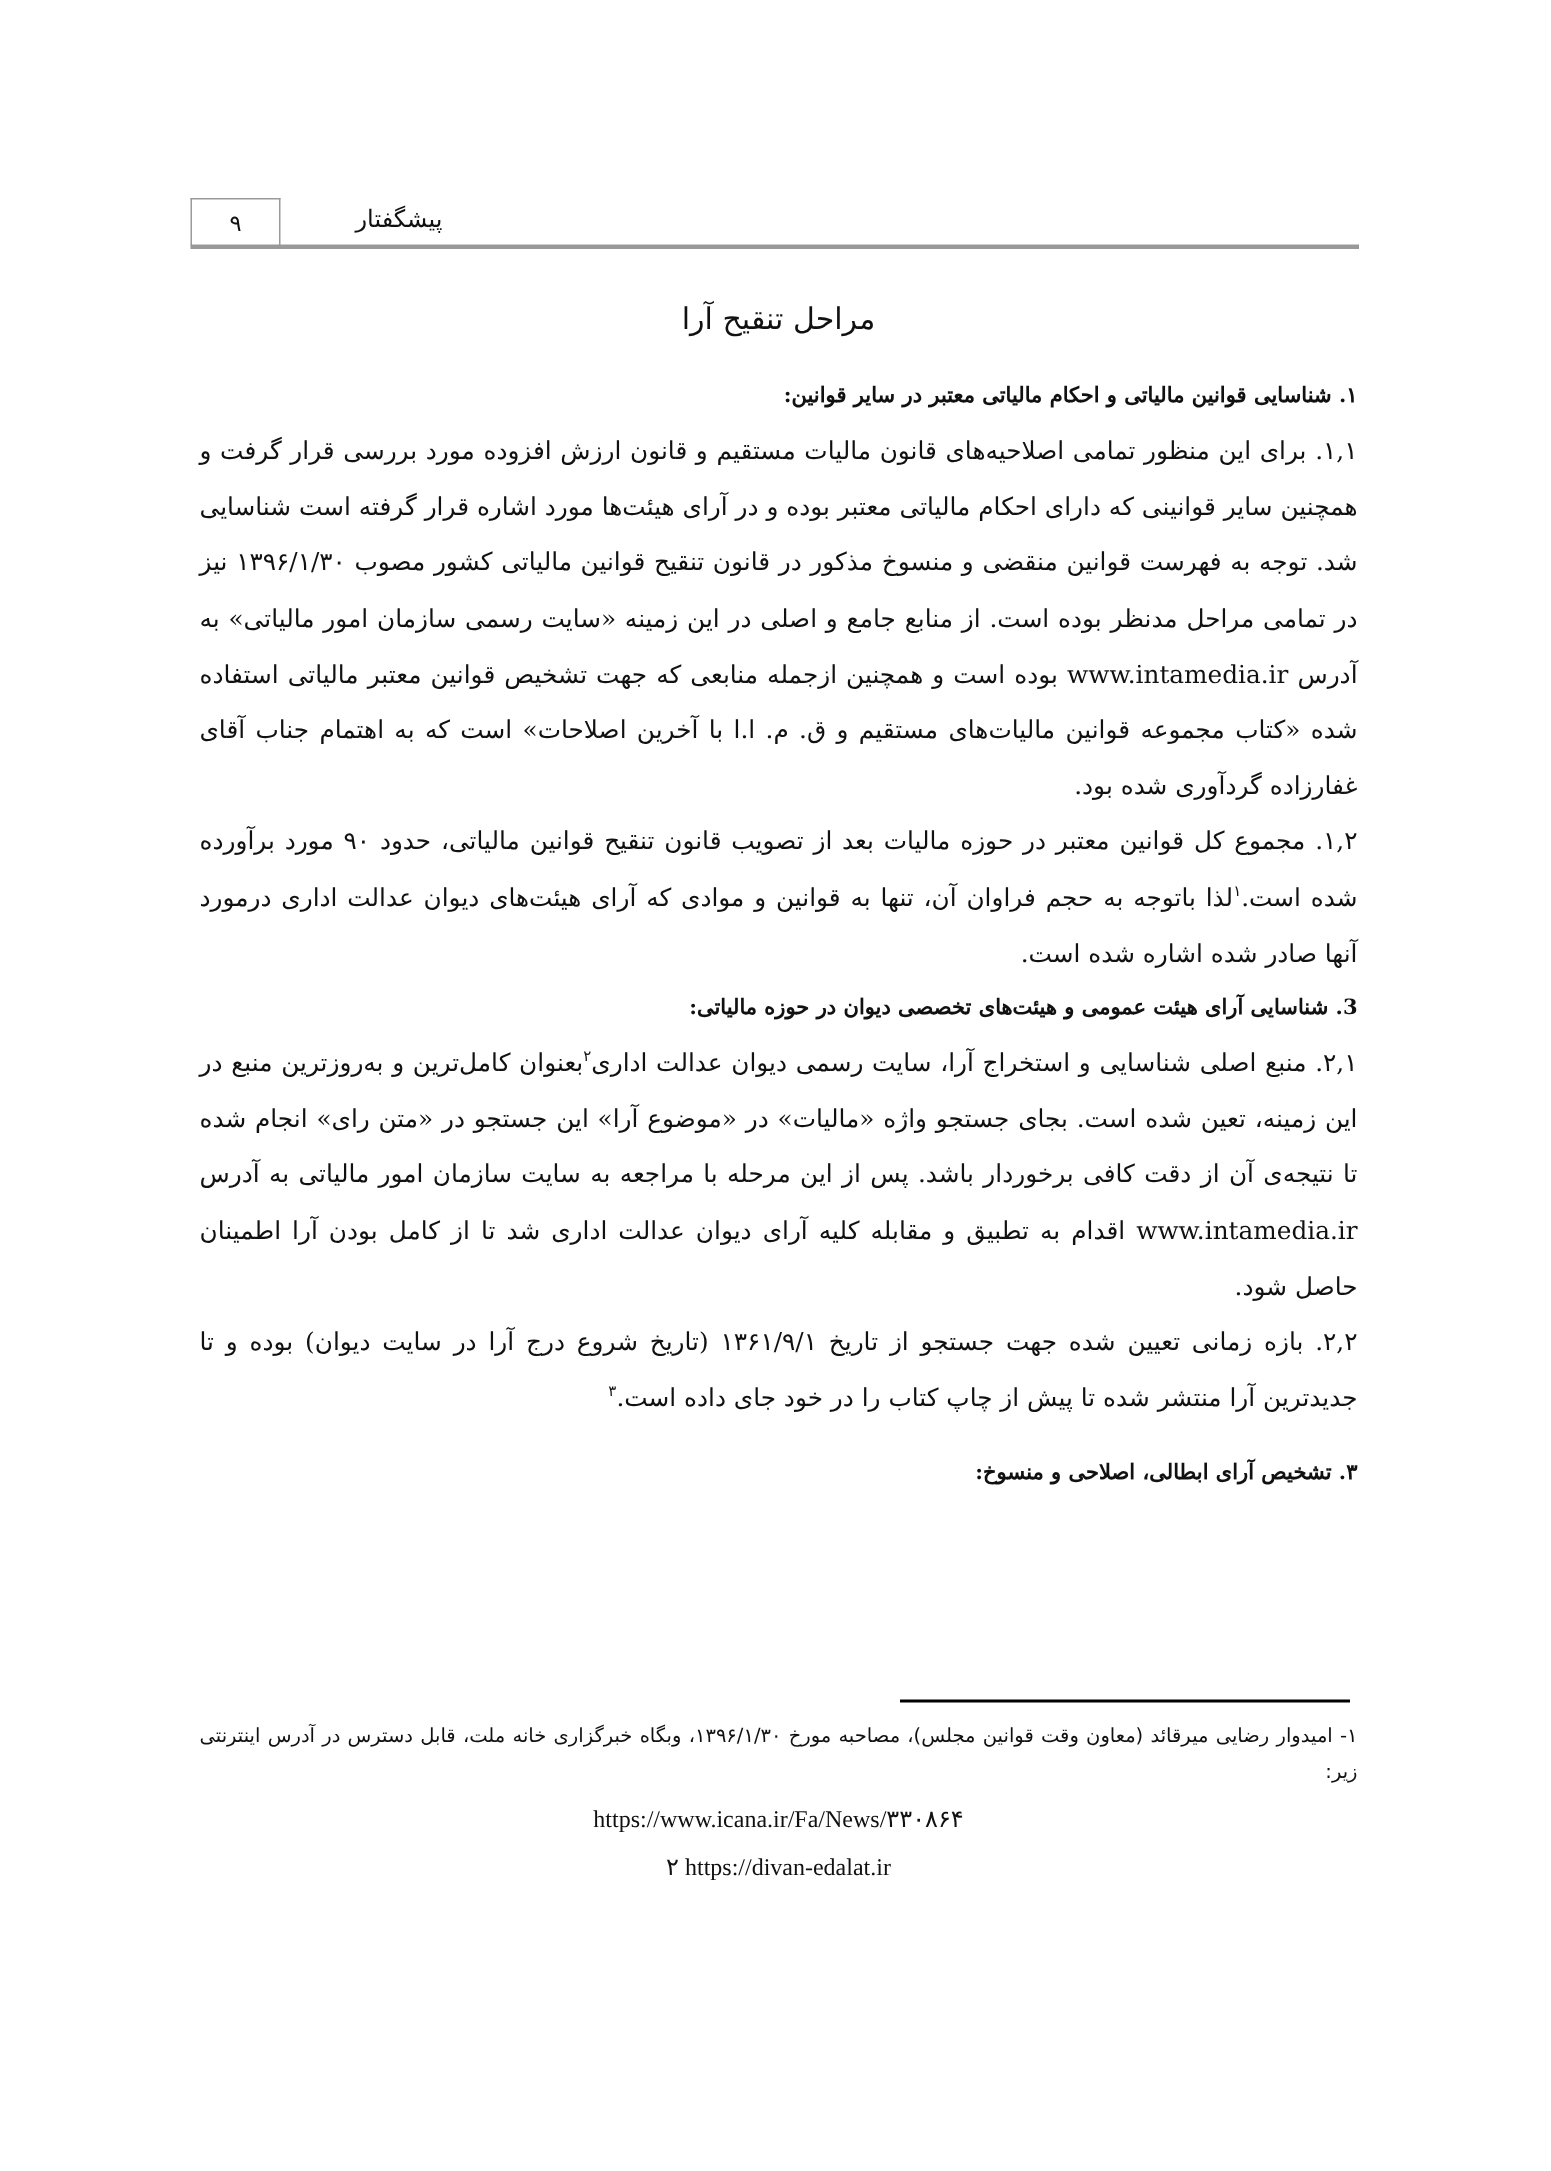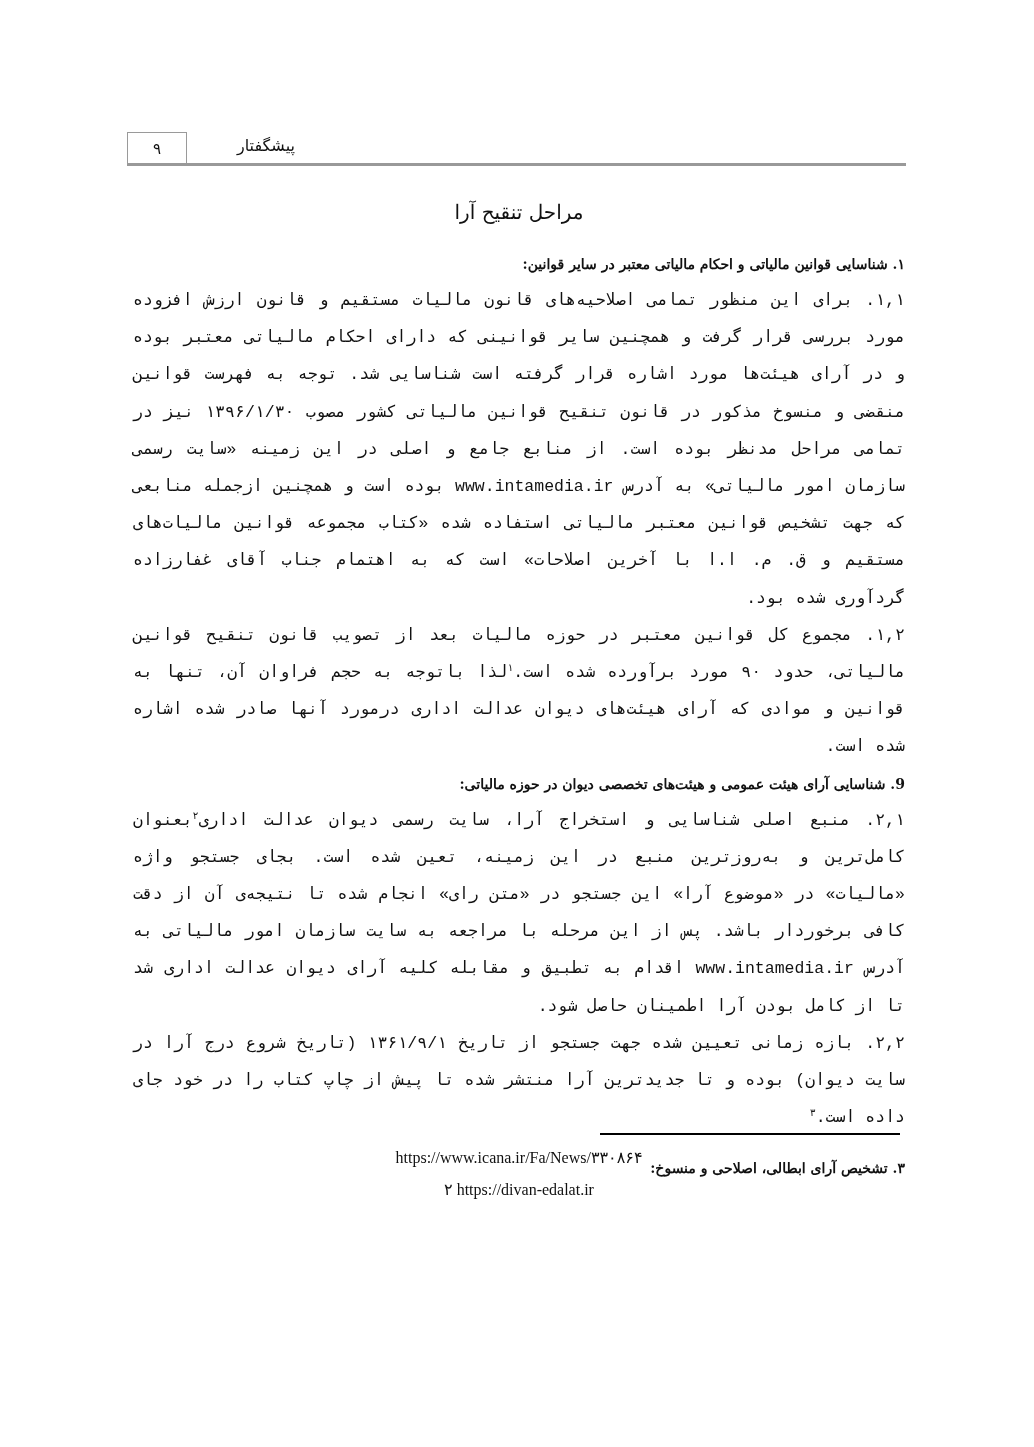--- a/index.html
+++ b/index.html
@@ -8,21 +8,21 @@
     .page-num-box { position: absolute; left: 127px; top: 132px; width: 60px; height: 32px;
            border: 1px solid #9a9a9a; border-bottom: none; box-sizing: border-box;
            display: flex; align-items: center; justify-content: center;
            font-family: "DejaVu Sans", sans-serif; font-size: 15px; }
     .running-head { position: absolute; left: 225px; top: 136px; font-family: "DejaVu Sans", sans-serif;
            font-size: 16px; direction: rtl; margin-left: 12px; }
     .header-rule { position: absolute; left: 127px; top: 163px; width: 779px; height: 3px; background: #999999; }
     .main { position: absolute; left: 133px; top: 192px; width: 772px; direction: rtl; text-align: justify; }
     .title { text-align: center; font-weight: normal; font-size: 20px; margin: 0 0 14px 0; line-height: 40px; }
     .section-heading { font-weight: bold; font-size: 14px; line-height: 36px; margin: 0; }
-    .para { font-size: 16.5px; line-height: 37.2px; margin: 0; text-align: justify; text-align-last: right; font-family: Liberation Mono, monospace; }
+    .para { font-size: 16.5px; line-height: 37.2px; margin: 0; text-align: justify; text-align-last: right; }
     .para.last-gap { margin-bottom: 14px; }
     .latin { direction: ltr; unicode-bidi: embed; }
     sup { font-size: 10px; line-height: 0; }
     .fn-rule { position: absolute; left: 600px; top: 1133px; width: 300px; height: 2px; background: #000; }
     .footnotes { position: absolute; left: 133px; top: 1146px; width: 772px; direction: rtl;
            font-family: "DejaVu Sans", sans-serif; font-size: 13px; line-height: 24px; }
     .fn { margin: 0 0 8px 0; text-align: justify; text-align-last: right; }
     .fn-link { direction: ltr; text-align: center; font-family: "Liberation Serif", serif; font-size: 16px;
            margin: 0 0 8px 0; }
   </style>
@@ -41,31 +41,32 @@
   <h2 class="section-heading">۱. شناسایی قوانین مالیاتی و احکام مالیاتی معتبر در سایر قوانین:</h2>
   <p class="para">
     <span>۱,۱. برای این منظور تمامی اصلاحیه‌های قانون مالیات مستقیم و قانون ارزش افزوده مورد بررسی قرار گرفت و همچنین سایر قوانینی که دارای احکام مالیاتی معتبر بوده و در آرای هیئت‌ها مورد اشاره قرار گرفته است شناسایی شد. توجه به فهرست قوانین منقضی و منسوخ مذکور در قانون تنقیح قوانین مالیاتی کشور مصوب ۱۳۹۶/۱/۳۰ نیز در تمامی مراحل مدنظر بوده است. از منابع جامع و اصلی در این زمینه «سایت رسمی سازمان امور مالیاتی» به آدرس</span>
     <span class="latin">www.intamedia.ir</span>
     <span>بوده است و همچنین ازجمله منابعی که جهت تشخیص قوانین معتبر مالیاتی استفاده شده «کتاب مجموعه قوانین مالیات‌های مستقیم و ق. م. ا.ا با آخرین اصلاحات» است که به اهتمام جناب آقای غفارزاده گردآوری شده بود.</span>
   </p>
   <p class="para">
     <span>۱,۲. مجموع کل قوانین معتبر در حوزه مالیات بعد از تصویب قانون تنقیح قوانین مالیاتی، حدود ۹۰ مورد برآورده شده است.</span><sup>۱</sup><span>لذا باتوجه به حجم فراوان آن، تنها به قوانین و موادی که آرای هیئت‌های دیوان عدالت اداری درمورد آنها صادر شده اشاره شده است.</span>
   </p>
 
-  <h2 class="section-heading">9. شناسایی آرای هیئت عمومی و هیئت‌های تخصصی دیوان در حوزه مالیاتی:</h2>
+  <h2 class="section-heading">3. شناسایی آرای هیئت عمومی و هیئت‌های تخصصی دیوان در حوزه مالیاتی:</h2>
   <p class="para">
     <span>۲,۱. منبع اصلی شناسایی و استخراج آرا، سایت رسمی دیوان عدالت اداری</span><sup>۲</sup><span>بعنوان کامل‌ترین و به‌روزترین منبع در این زمینه، تعین شده است. بجای جستجو واژه «مالیات» در «موضوع آرا» این جستجو در «متن رای» انجام شده تا نتیجه‌ی آن از دقت کافی برخوردار باشد. پس از این مرحله با مراجعه به سایت سازمان امور مالیاتی به آدرس</span>
     <span class="latin">www.intamedia.ir</span>
     <span>اقدام به تطبیق و مقابله کلیه آرای دیوان عدالت اداری شد تا از کامل بودن آرا اطمینان حاصل شود.</span>
   </p>
   <p class="para last-gap">
     <span>۲,۲. بازه زمانی تعیین شده جهت جستجو از تاریخ ۱۳۶۱/۹/۱ (تاریخ شروع درج آرا در سایت دیوان) بوده و تا جدیدترین آرا منتشر شده تا پیش از چاپ کتاب را در خود جای داده است.</span><sup>۳</sup>
   </p>
 
   <h2 class="section-heading">۳. تشخیص آرای ابطالی، اصلاحی و منسوخ:</h2>
 </div>
 
 <div class="fn-rule"></div>
 
 <div class="footnotes">
+  <p class="fn">۱- امیدوار رضایی میرقائد (معاون وقت قوانین مجلس)، مصاحبه مورخ ۱۳۹۶/۱/۳۰، وبگاه خبرگزاری خانه ملت، قابل دسترس در آدرس اینترنتی زیر:</p>
   <p class="fn-link">https://www.icana.ir/Fa/News/۳۳۰۸۶۴</p>
   <p class="fn-link">۲ https://divan-edalat.ir</p>
 </div>
 
 </body></html>

